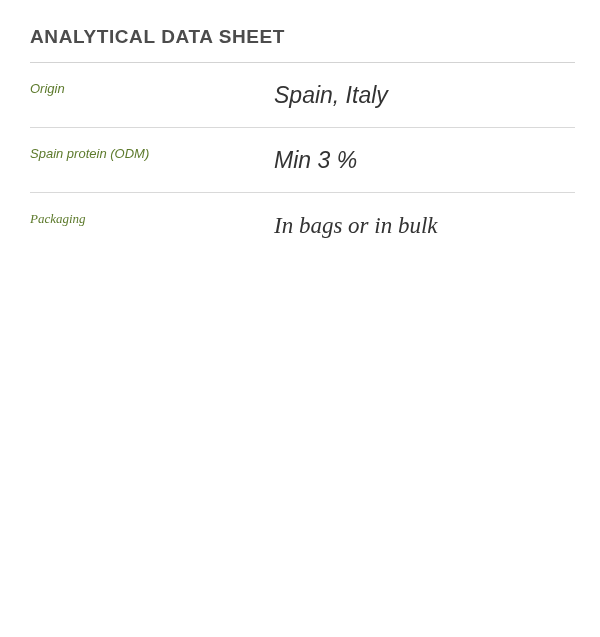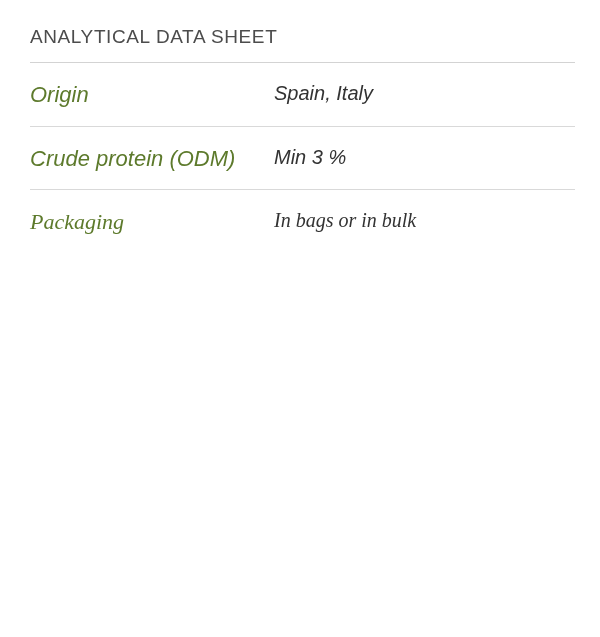--- a/index.html
+++ b/index.html
@@ -16,21 +16,21 @@
   .sheet {
     position: absolute;
     left: 30px;
     top: 26px;
     width: 545px;
   }
   .sheet-title {
     font-size: 19px;
     letter-spacing: 0.6px;
     color: #4c4c4c;
-    font-weight: 400;
+    font-weight: 700;
     padding-bottom: 14px;
     border-bottom: 1px solid #d3d3d3;
     white-space: nowrap;
   }
   .spec-table {
     width: 100%;
     border-collapse: collapse;
     table-layout: fixed;
   }
   .spec-row > td {
@@ -38,45 +38,45 @@
     vertical-align: top;
     padding: 17px 0 16px 0;
   }
   .spec-row:last-child > td {
     border-bottom: none;
     font-family: Liberation Serif, serif;
   }
   .spec-label {
     width: 244px;
     font-style: italic;
-    font-size: 22px;
+    font-size: 13px;
     color: #5d7a2c;
     line-height: 1.35;
     padding-right: 12px;
   }
   .spec-value {
     font-style: italic;
-    font-size: 20px;
+    font-size: 23px;
     color: #333333;
     line-height: 1.35;
   }
 </style>
 </head>
 <body>
 
 <div class="sheet">
   <div class="sheet-title">ANALYTICAL DATA SHEET</div>
   <table class="spec-table">
     <tbody>
       <tr class="spec-row">
         <td class="spec-label">Origin</td>
         <td class="spec-value">Spain, Italy</td>
       </tr>
       <tr class="spec-row">
-        <td class="spec-label">Crude protein (ODM)</td>
+        <td class="spec-label">Spain protein (ODM)</td>
         <td class="spec-value">Min 3 %</td>
       </tr>
       <tr class="spec-row">
         <td class="spec-label">Packaging</td>
         <td class="spec-value">In bags or in bulk</td>
       </tr>
     </tbody>
   </table>
 </div>
 

